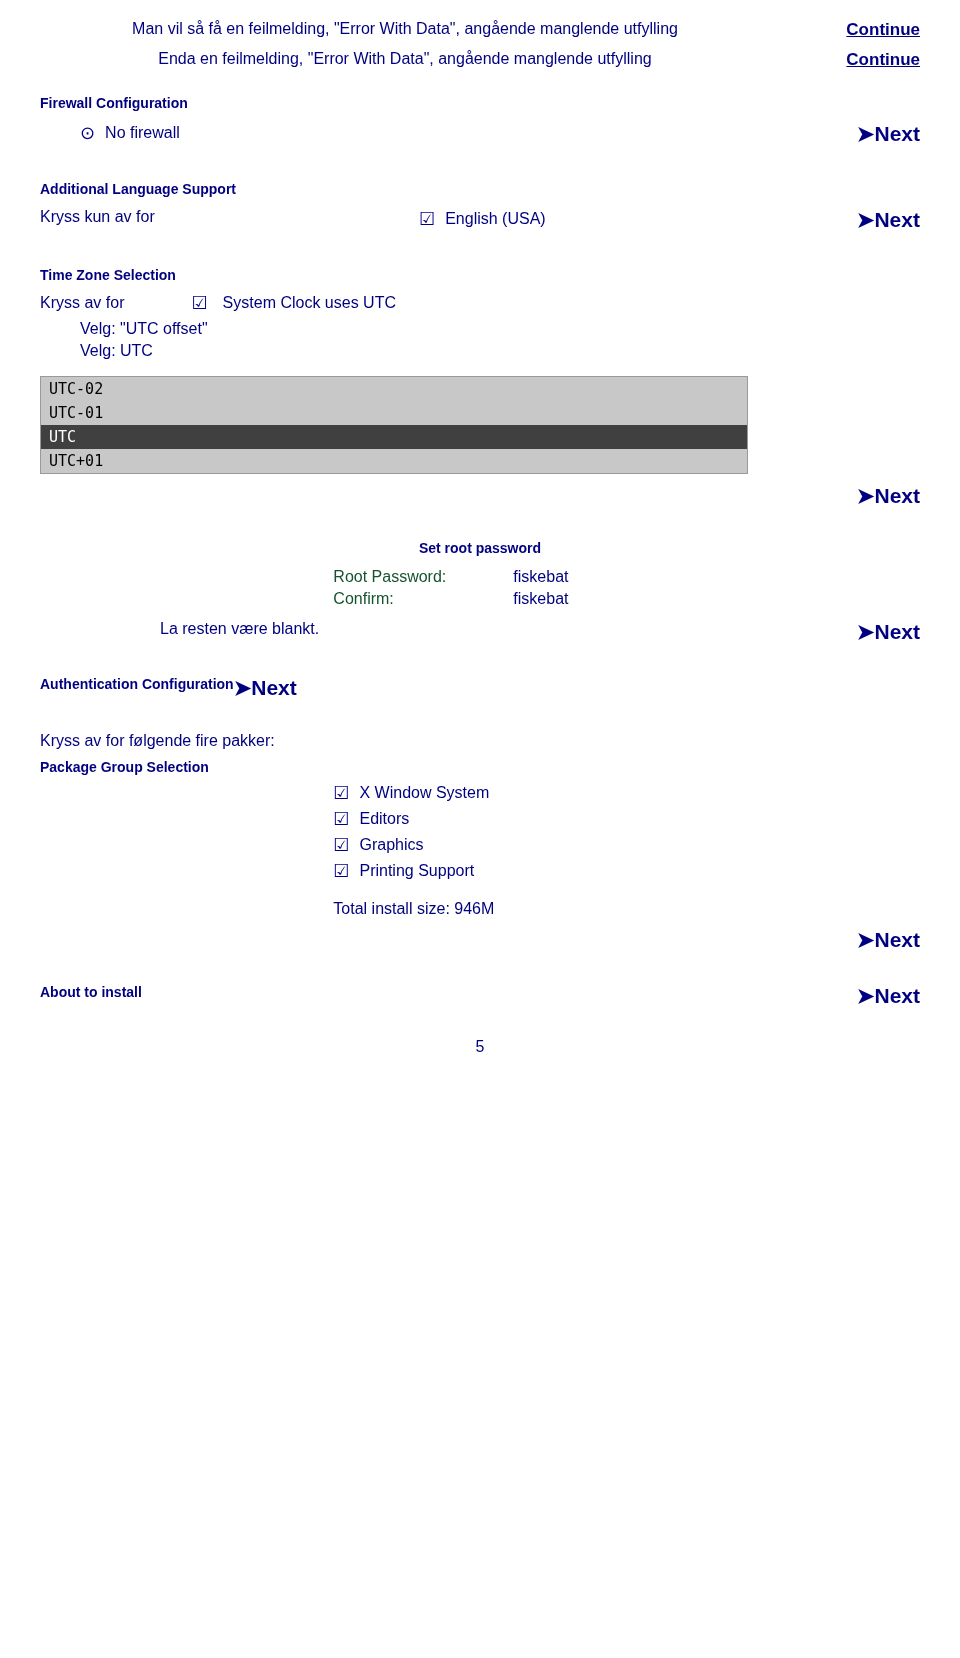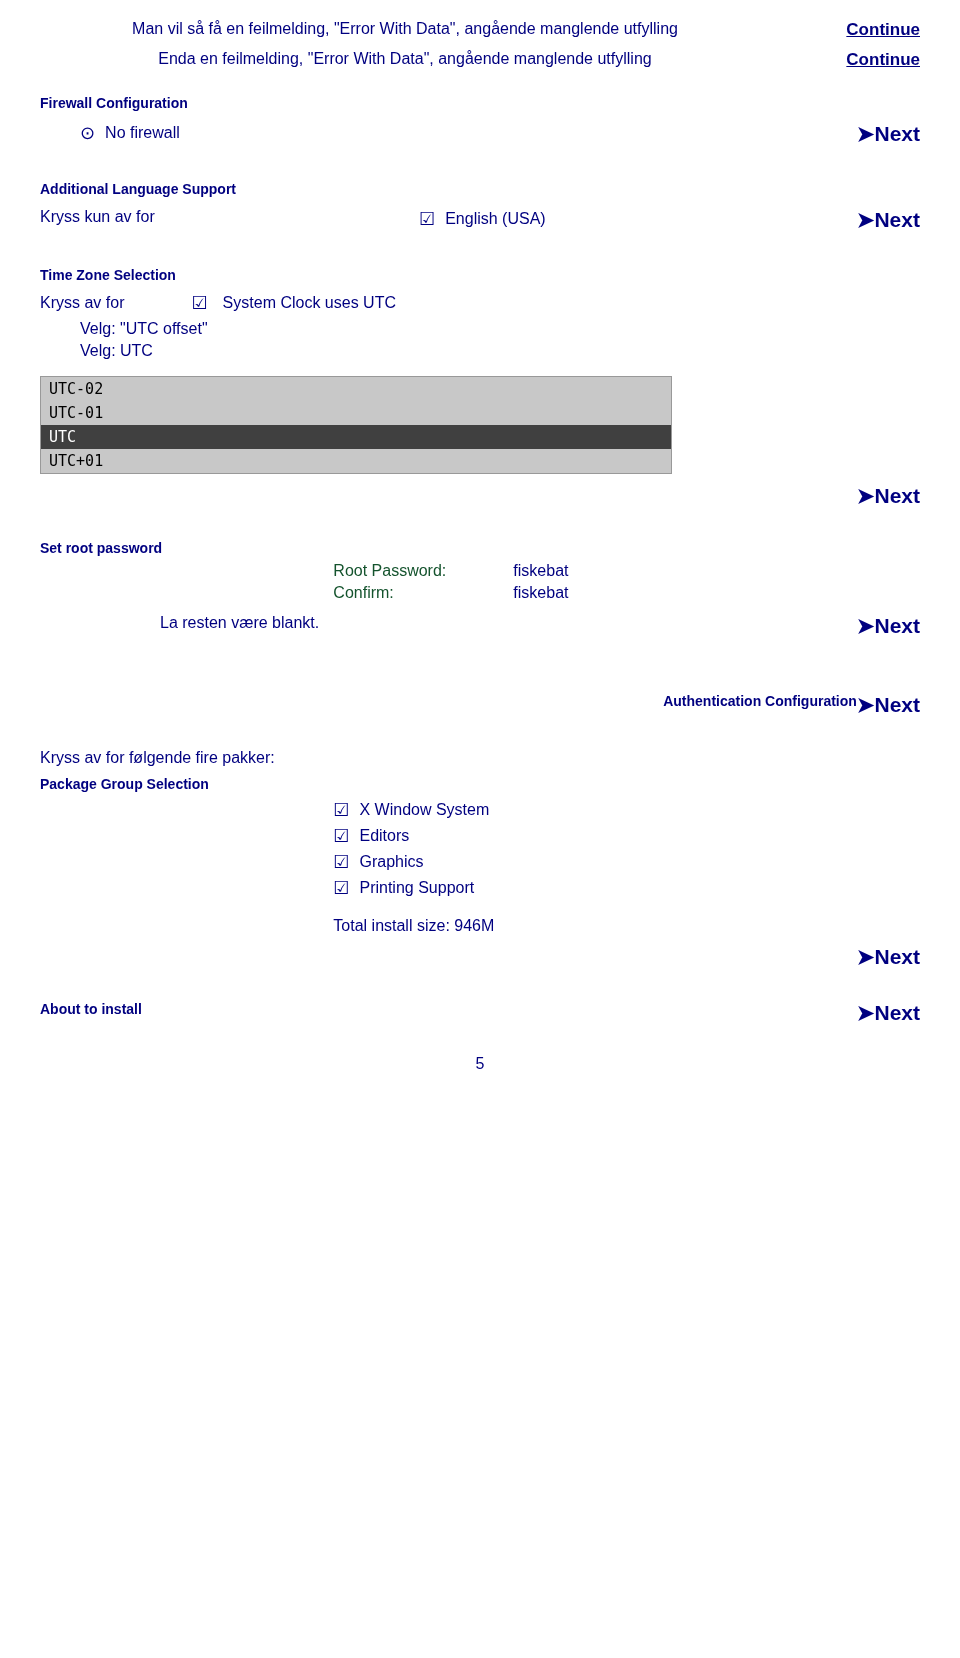--- a/index.html
+++ b/index.html
@@ -66,21 +66,21 @@
       margin-right: 10px;
       color: #000080;
     }
     .radio-sym {
       font-size: 18px;
       margin-right: 10px;
       color: #000080;
     }
     
     .tz-listbox {
-      width: 632px;
+      width: 708px;
       border: 1px solid #999;
       background: #d0d0d0;
       margin: 10px 0 10px 0;
       font-family: monospace;
       font-size: 15px;
     }
     .tz-item {
       padding: 3px 8px;
       color: #000;
       background: #c8c8c8;
@@ -105,22 +105,22 @@
     .kv-label {
       min-width: 180px;
       color: #14532d;
     }
     .kv-value {
       color: #000080;
       font-weight: normal;
     }
     .section-header-row {
       display: flex;
-      justify-content: flex-start;
-      margin-bottom: 6px;
+      justify-content: center;
+      margin-bottom: 12px;
     }
   </style>
 </head>
 <body>
 
 <div class="page-container">
 
   <div class="full-row block">
     <div class="text-block">
       <span class="normal-text">Man vil så få en feilmelding, "Error With Data", angående manglende utfylling</span>
@@ -240,21 +240,21 @@
       </div>
       <div>
         <span class="next-btn">➤<span>Next</span></span>
       </div>
     </div>
   </div>
 
   <div class="spacer"></div>
 
   <div class="block">
-    <div style="display:flex; justify-content:flex-end;margin-top:23px;">
+    <div style="display:flex; justify-content:flex-start;">
       <span class="section-title">Authentication Configuration</span>
       <span class="next-btn">➤<span>Next</span></span>
     </div>
   </div>
 
   <div class="spacer"></div>
 
   <div class="block">
     <div style="margin-bottom:8px;">
       <span class="normal-text">Kryss av for følgende fire pakker:</span>

